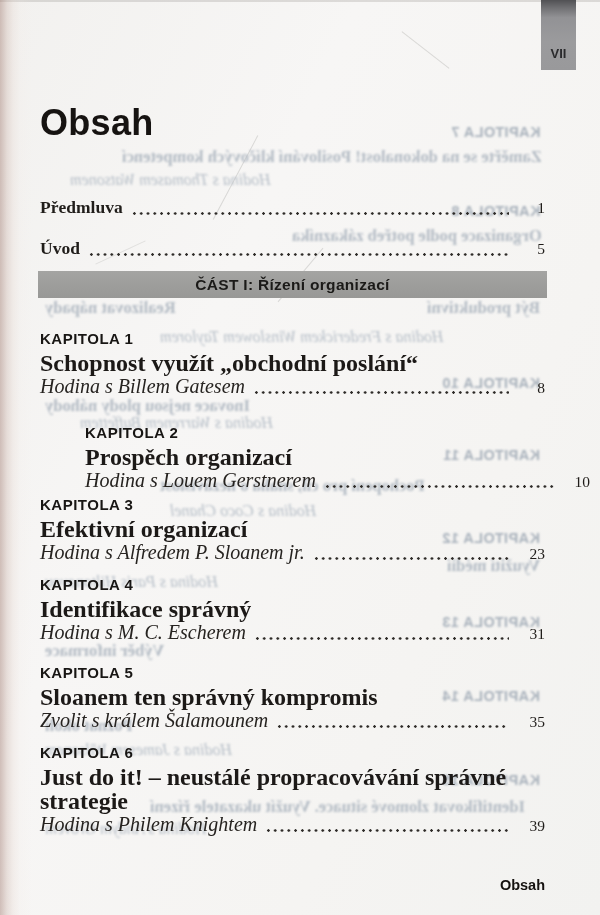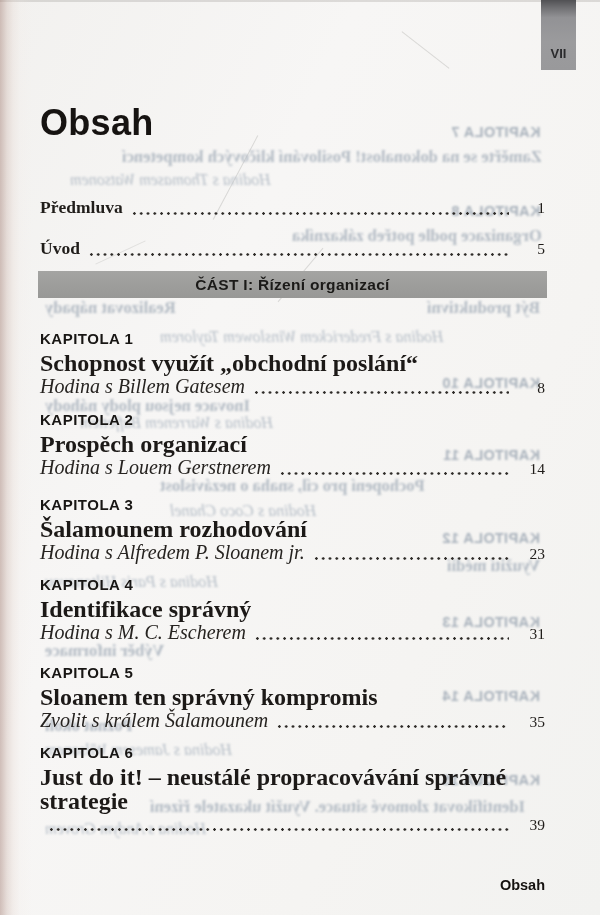--- a/index.html
+++ b/index.html
@@ -23,21 +23,21 @@
   .flabel{font-weight:700;font-size:17.5px;color:#201d1a;margin-top:16px;}
   .dots{flex:1;align-self:flex-end;height:3px;margin:0 8px 5px 8px;
         background-image:radial-gradient(circle,#2e2b28 1.05px,rgba(0,0,0,0) 1.5px);
         background-size:6.8px 3px;background-repeat:repeat-x;background-position:left center;}
   .pagenum{min-width:28px;text-align:right;font-size:15.5px;color:#201d1a;}
   .banner{position:absolute;top:271px;left:-2px;width:509px;height:27px;line-height:27px;
         background:linear-gradient(180deg,#a4a4a2 0%,#9d9d9b 55%,#989896 100%);
         font-family:"Liberation Sans",sans-serif;font-weight:700;font-size:15.5px;
         letter-spacing:0.3px;text-align:center;color:#1b1a18;}
   .chapter{position:absolute;left:0;width:505px;}
-  .ch0{top:326px;} .ch1{top:407px;} .ch2{top:492px;} .ch3{top:572px;} .ch4{top:660px;} .ch5{top:740px;}
+  .ch0{top:326px;} .ch1{top:420px;margin-left:45px;} .ch2{top:492px;} .ch3{top:572px;} .ch4{top:660px;} .ch5{top:740px;}
   .kapitola{font-family:"Liberation Sans",sans-serif;font-weight:700;font-size:15px;
         letter-spacing:0.5px;line-height:25px;color:#181614;}
   .chtitle{font-weight:700;font-size:24px;line-height:24px;color:#1c1917;}
   .lesson-row{line-height:23px;}
   .lesson{font-style:italic;font-size:20px;color:#262320;}
   .footer{position:absolute;right:55px;top:877px;font-family:"Liberation Sans",sans-serif;
         font-weight:700;font-size:14.5px;color:#14110f;}
   
   .ghost{position:absolute;transform:scaleX(-1);filter:blur(1.1px);white-space:nowrap;}
   .gh-sans{font-family:"Liberation Sans",sans-serif;font-weight:700;font-size:14.5px;color:#a9b2bc;letter-spacing:0.4px;}
@@ -128,27 +128,27 @@
         <span class="pagenum">8</span>
       </div>
     </section>
 
     <section class="chapter ch1">
       <div class="kapitola">KAPITOLA 2</div>
       <div class="chtitle">Prospěch organizací</div>
       <div class="row lesson-row">
         <span class="lesson">Hodina s Louem Gerstnerem</span>
         <span class="dots"></span>
-        <span class="pagenum">14</span>
+        <span class="pagenum">10</span>
       </div>
     </section>
 
     <section class="chapter ch2">
       <div class="kapitola">KAPITOLA 3</div>
-      <div class="chtitle">Šalamounem rozhodování</div>
+      <div class="chtitle">Efektivní organizací</div>
       <div class="row lesson-row">
         <span class="lesson">Hodina s Alfredem P. Sloanem jr.</span>
         <span class="dots"></span>
         <span class="pagenum">23</span>
       </div>
     </section>
 
     <section class="chapter ch3">
       <div class="kapitola">KAPITOLA 4</div>
       <div class="chtitle">Identifikace správný</div>
@@ -166,20 +166,21 @@
         <span class="lesson">Zvolit s králem Šalamounem</span>
         <span class="dots"></span>
         <span class="pagenum">35</span>
       </div>
     </section>
 
     <section class="chapter ch5">
       <div class="kapitola">KAPITOLA 6</div>
       <div class="chtitle">Just do it! – neustálé propracovávání správné strategie</div>
       <div class="row lesson-row">
+        <span class="lesson">Hodina s Philem Knightem</span>
         <span class="dots"></span>
         <span class="pagenum">39</span>
       </div>
     </section>
   </div>
 
   <div class="footer">Obsah</div>
 </div>
 
 </body></html>

